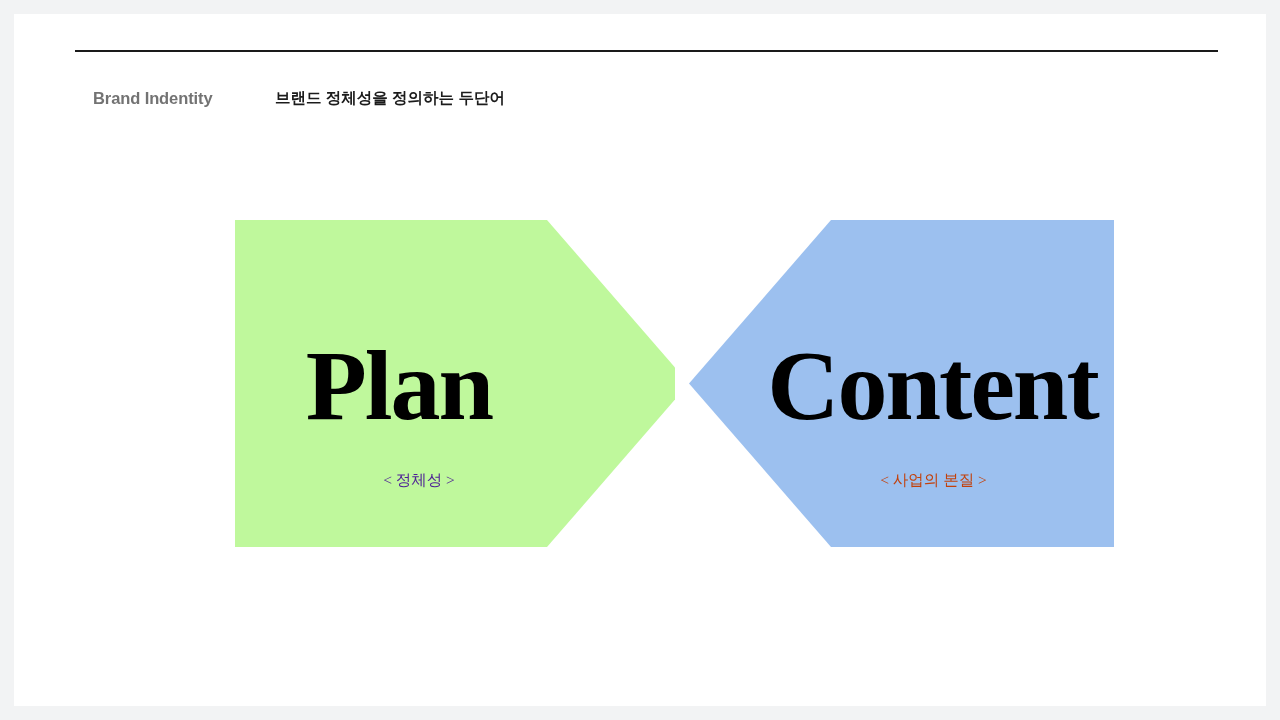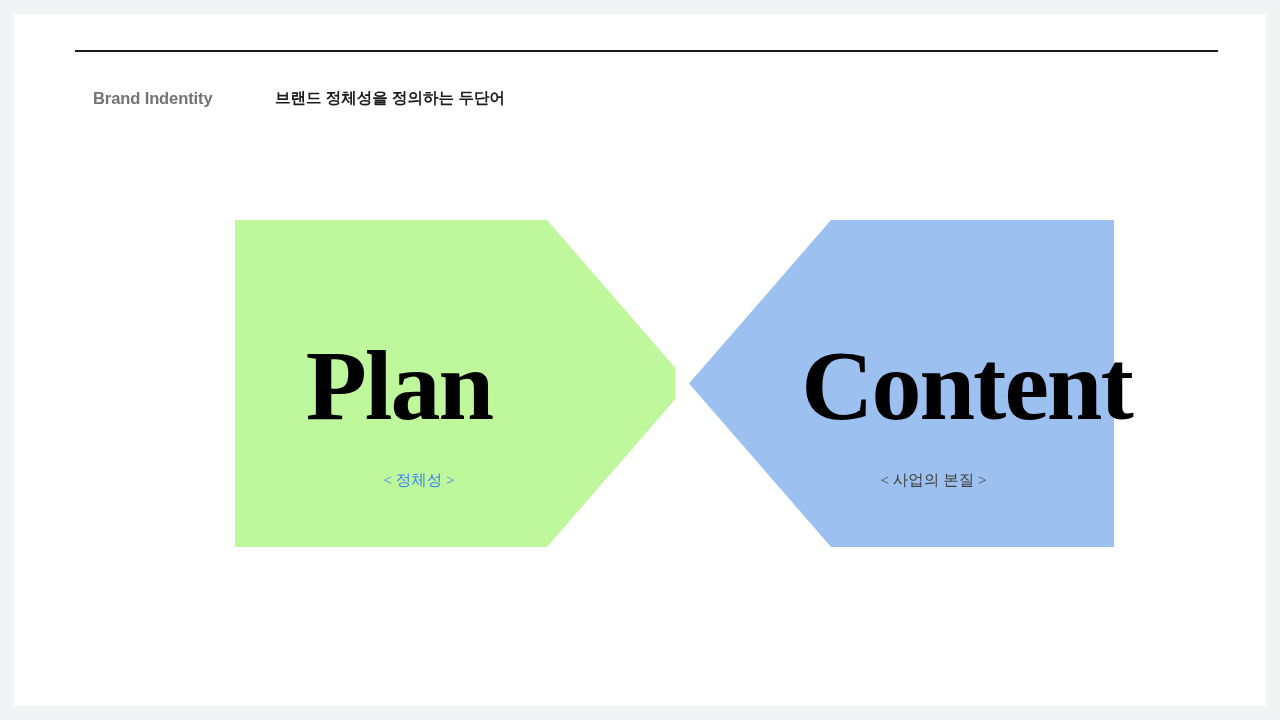--- a/index.html
+++ b/index.html
@@ -126,21 +126,21 @@
     font-weight: normal;
     color: #111111;
     line-height: 1;
   }
 
   
   #chevron-plan .chevron-title   { top: 116px; left: -56px; }
   #chevron-plan .chevron-caption { top: 252px; left: -36px; }
 
   
-  #chevron-content .chevron-title   { top: 116px; left: 72px; }
+  #chevron-content .chevron-title   { top: 116px; left: 38px; }
   #chevron-content .chevron-caption { top: 252px; left: 39px; }
 </style>
 </head>
 <body style="background: rgb(242, 243, 244);">
 
 <div id="slide" style="background: rgb(255, 255, 255);">
 
   <div id="header-rule" style="background: rgb(26, 26, 26);"></div>
 
   <div id="header-row">
@@ -149,28 +149,28 @@
   </div>
 
   <div id="diagram">
 
     <div id="chevron-plan" class="chevron-wrap">
       <svg class="chevron-shape" viewBox="0 0 440 327" preserveAspectRatio="none">
         <polygon id="poly-plan" points="0,0 312,0 454,163.5 312,327 0,327" fill="#bff89c"></polygon>
       </svg>
       <div class="chevron-label-group">
         <div class="chevron-title" style="color: rgb(0, 0, 0);">Plan</div>
-        <div class="chevron-caption" style="color: #3b82f6;">&lt; 정체성 &gt;</div>
+        <div class="chevron-caption" style="color: #4c1d95;">&lt; 정체성 &gt;</div>
       </div>
     </div>
 
     <div id="chevron-content" class="chevron-wrap">
       <svg class="chevron-shape" viewBox="0 0 439 327" preserveAspectRatio="none">
         <polygon id="poly-content" points="156,0 439,0 439,327 156,327 14,163.5" fill="#9cc0ef"></polygon>
       </svg>
       <div class="chevron-label-group">
         <div class="chevron-title" style="color: rgb(0, 0, 0);">Content</div>
-        <div class="chevron-caption" style="color: #404040;">&lt; 사업의 본질 &gt;</div>
+        <div class="chevron-caption" style="color: #c2410c;">&lt; 사업의 본질 &gt;</div>
       </div>
     </div>
 
   </div>
 </div>
 
 </body></html>

